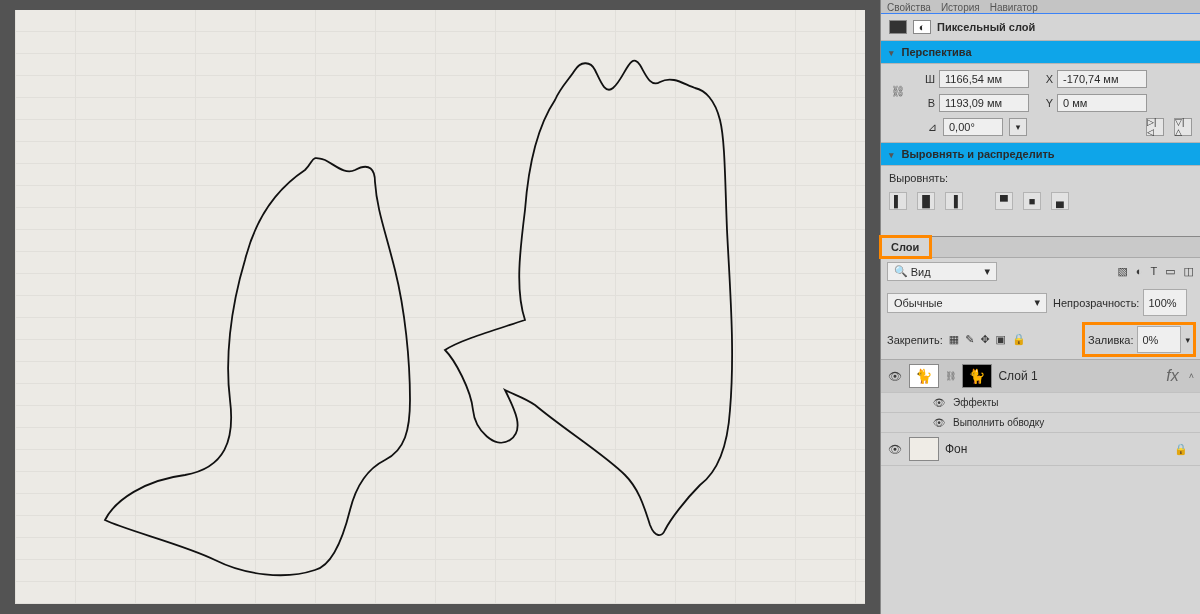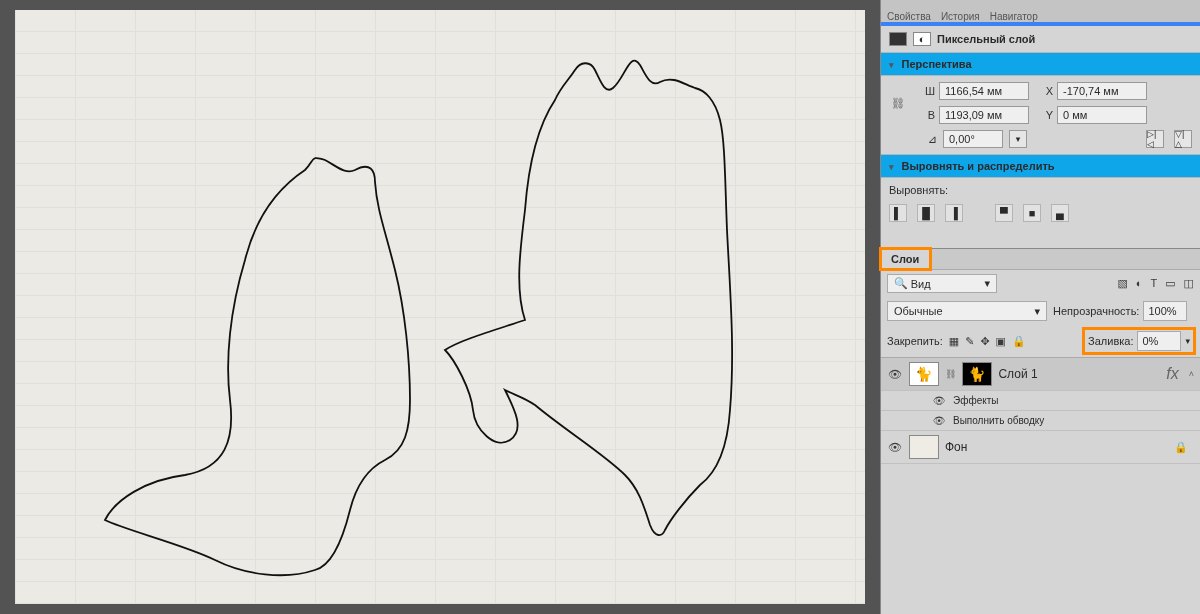--- a/index.html
+++ b/index.html
@@ -40,27 +40,27 @@
   .right-panel {
     width: 320px;
     background: #d5d5d5;
     border-left: 1px solid #888;
     display: flex;
     flex-direction: column;
     color: #2b2b2b;
   }
   .tabstrip {
     background: #c4c4c4;
-    border-bottom: 4px solid #3b82f6;
+    border-bottom: 1px solid #3b82f6;
     padding: 0 6px;
     font-size: 10px;
     color: #555;
     display: flex;
     gap: 10px;
-    height: 26px;
+    height: 14px;
     align-items: flex-end;
   }
   .prop-header {
     padding: 6px 8px;
     display: flex;
     align-items: center;
     gap: 6px;
     font-size: 11px;
     font-weight: bold;
   }
@@ -155,21 +155,21 @@
     display:flex; align-items:center; padding:4px 6px; gap:6px;
   }
   .blend-select {
     flex:1; border:1px solid #aaa; background:#efefef; padding:2px 6px; height:20px; display:flex; align-items:center; justify-content:space-between;
     max-width:160px;
   }
   .opacity-group, .fill-group {
     display:flex; align-items:center; gap:4px;
   }
   .pct-field {
-    border:1px solid #aaa; background:#efefef; width:44px; height:20px; padding:2px 4px;
+    border:1px solid #aaa; background:#efefef; width:44px; height:27px; padding:2px 4px;
     display:inline-flex; align-items:center;
   }
   .lock-icons { display:flex; gap:6px; color:#3a3a3a; }
   .layer-list { border-top:1px solid #aaa; }
   .layer-row {
     display:flex; align-items:center; gap:6px; padding:4px 6px;
     border-bottom:1px solid #c1c1c1;
   }
   .layer-row.selected { background:#c8c8c8; }
   .eye { width:16px; color:#3b3b3b; text-align:center; }

